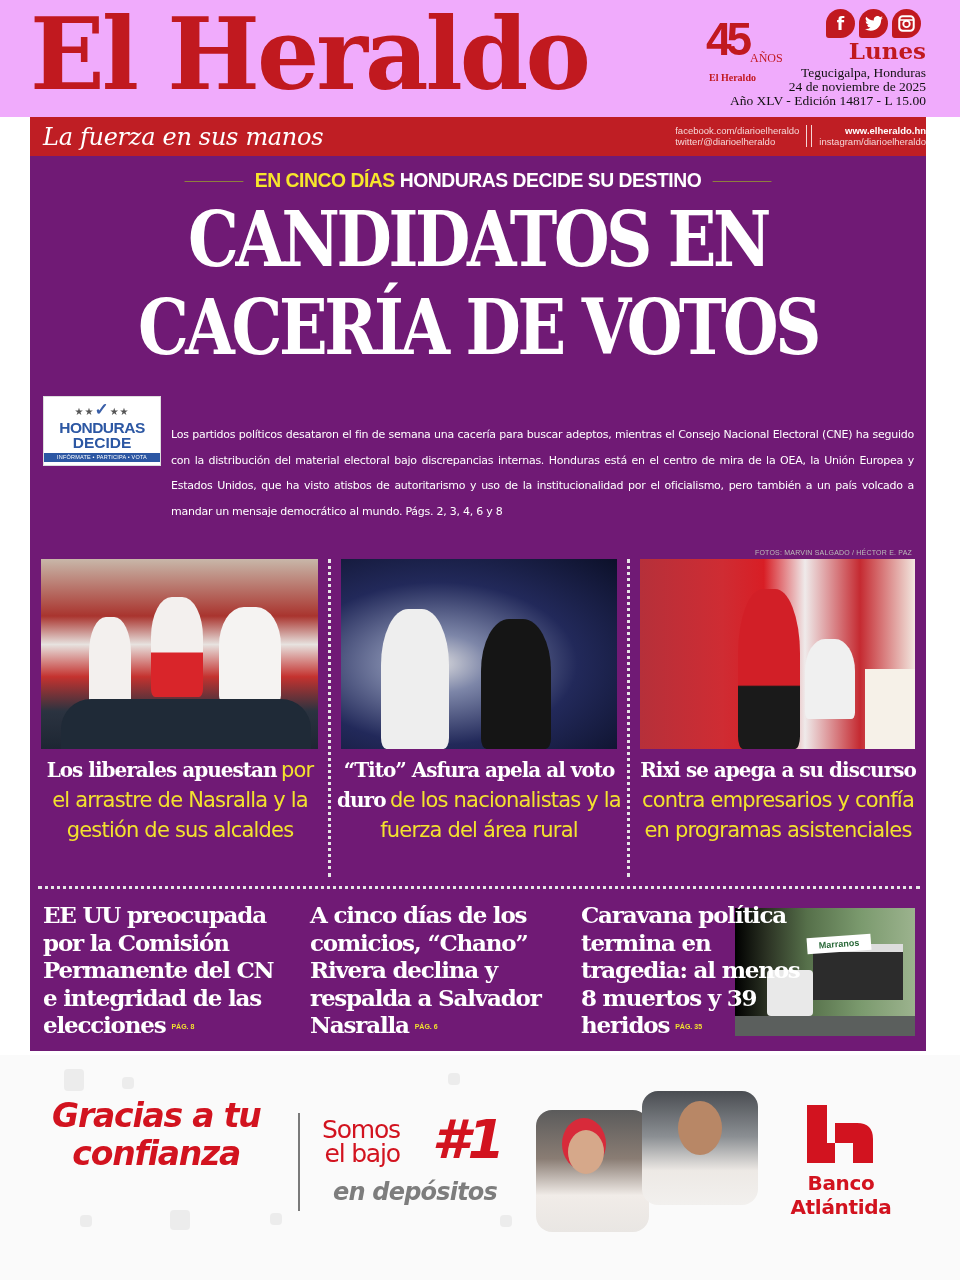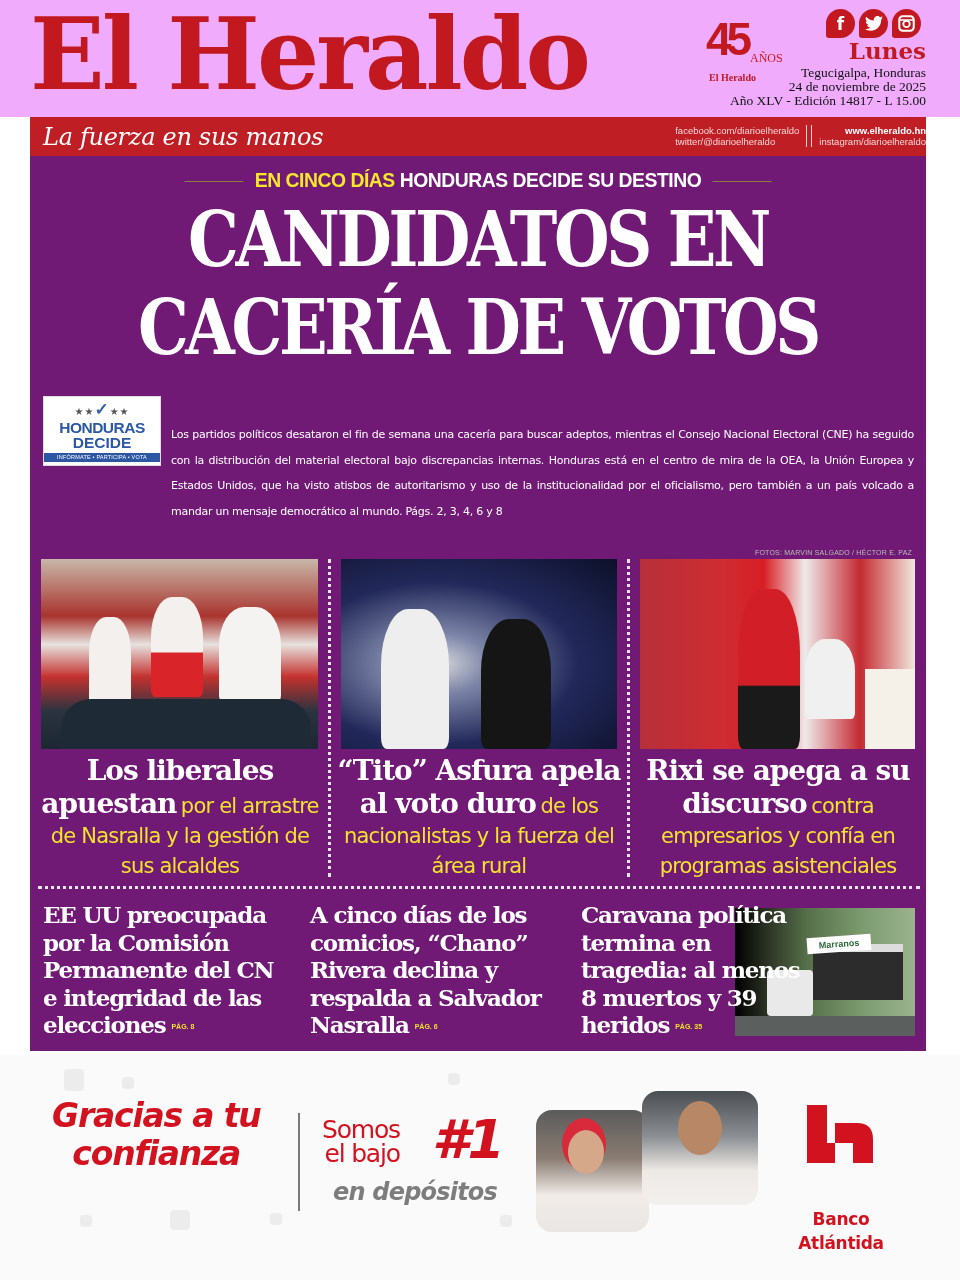--- a/index.html
+++ b/index.html
@@ -95,21 +95,21 @@
   .photo.p2 { left: 311px; width: 276px; background: radial-gradient(ellipse at 35% 55%,#d8d8dc 0%,#7d86a8 20%,#22295a 55%,#0c1029 100%); }
   .photo.p3 { left: 610px; width: 275px; background: linear-gradient(90deg,#b6303a 0%,#cf2c33 30%,#d81e25 45%,#efeaea 60%,#c52a31 80%,#f2e7df 100%); }
   .photo .fig { position: absolute; border-radius: 40% 40% 8% 8%; }
 
   .vdots { position: absolute; width: 0; border-left: 3px dotted #e6e6e6; }
   .vd1 { left: 298px; top: 403px; height: 318px; }
   .vd2 { left: 597px; top: 403px; height: 318px; }
 
   .story { position: absolute; top: 600px; text-align: center; line-height: 29px; }
   .story .bold {
-    font-family: "DejaVu Serif", serif; font-weight: bold; color: #fff; font-size: 28px; letter-spacing: -1px;
+    font-family: "DejaVu Serif", serif; font-weight: bold; color: #fff; font-size: 20px; letter-spacing: -1px;
   }
   .story .light { font-family: "DejaVu Sans", sans-serif; color: #f3e22e; font-size: 21px; letter-spacing: -0.8px; }
   .s1 { left: 8px; width: 284px; }
   .s2 { left: 306px; width: 286px; }
   .s3 { left: 604px; width: 288px; }
 
   .hdots { position: absolute; left: 8px; top: 730px; width: 882px; height: 0; border-top: 3px dotted #e6e6e6; }
 
   .brief {
     position: absolute; top: 745px; font-family: "DejaVu Serif", serif; font-weight: bold;
@@ -137,21 +137,21 @@
   }
   .ad .divider { position: absolute; left: 298px; top: 58px; width: 2px; height: 98px; background: #7a7a7a; }
   .ad .somos { position: absolute; left: 322px; top: 63px; color: #d2131f; font-family: "DejaVu Sans", sans-serif; font-size: 25px; line-height: 24px; letter-spacing: -1.2px; text-align: right; }
   .ad .num1 { position: absolute; left: 432px; top: 55px; color: #d2131f; font-family: "DejaVu Sans", sans-serif; font-weight: bold; font-style: italic; font-size: 54px; letter-spacing: -2px; line-height: 60px; }
   .ad .dep { position: absolute; left: 333px; top: 123px; color: #7d7d7d; font-family: "DejaVu Sans", sans-serif; font-weight: bold; font-style: italic; font-size: 24px; letter-spacing: -0.8px; }
   .ad .ph { position: absolute; border-radius: 16px; overflow: hidden; }
   .ad .ph1 { left: 536px; top: 55px; width: 113px; height: 122px; background: linear-gradient(180deg,#5b5b5b 0%,#8a7d74 40%,#f1ece8 70%,#e9e6e3 100%); }
   .ad .ph2 { left: 642px; top: 36px; width: 116px; height: 114px; background: linear-gradient(180deg,#4a4d52 0%,#8b8f93 40%,#ede9e5 70%,#f2f0ee 100%); }
   .ad .face { position: absolute; border-radius: 50%; }
   .ad .bank-mark { position: absolute; left: 805px; top: 48px; width: 70px; height: 62px; }
-  .ad .bank-name { position: absolute; left: 776px; top: 116px; width: 130px; text-align: center; color: #d2131f; font-family: "DejaVu Sans", sans-serif; font-weight: bold; font-size: 17px; line-height: 24px; letter-spacing: -0.3px; margin-top: 36px; }
+  .ad .bank-name { position: absolute; left: 776px; top: 116px; width: 130px; text-align: center; color: #d2131f; font-family: "DejaVu Sans", sans-serif; font-weight: bold; font-size: 20px; line-height: 24px; letter-spacing: -0.3px; }
 </style>
 </head>
 <body>
 
 <header class="masthead">
   <div class="logo">El Heraldo</div>
   <div class="anniv">
     <span class="num">45</span>
     <span class="anos">AÑOS</span>
     <span class="brand">El Heraldo</span>

